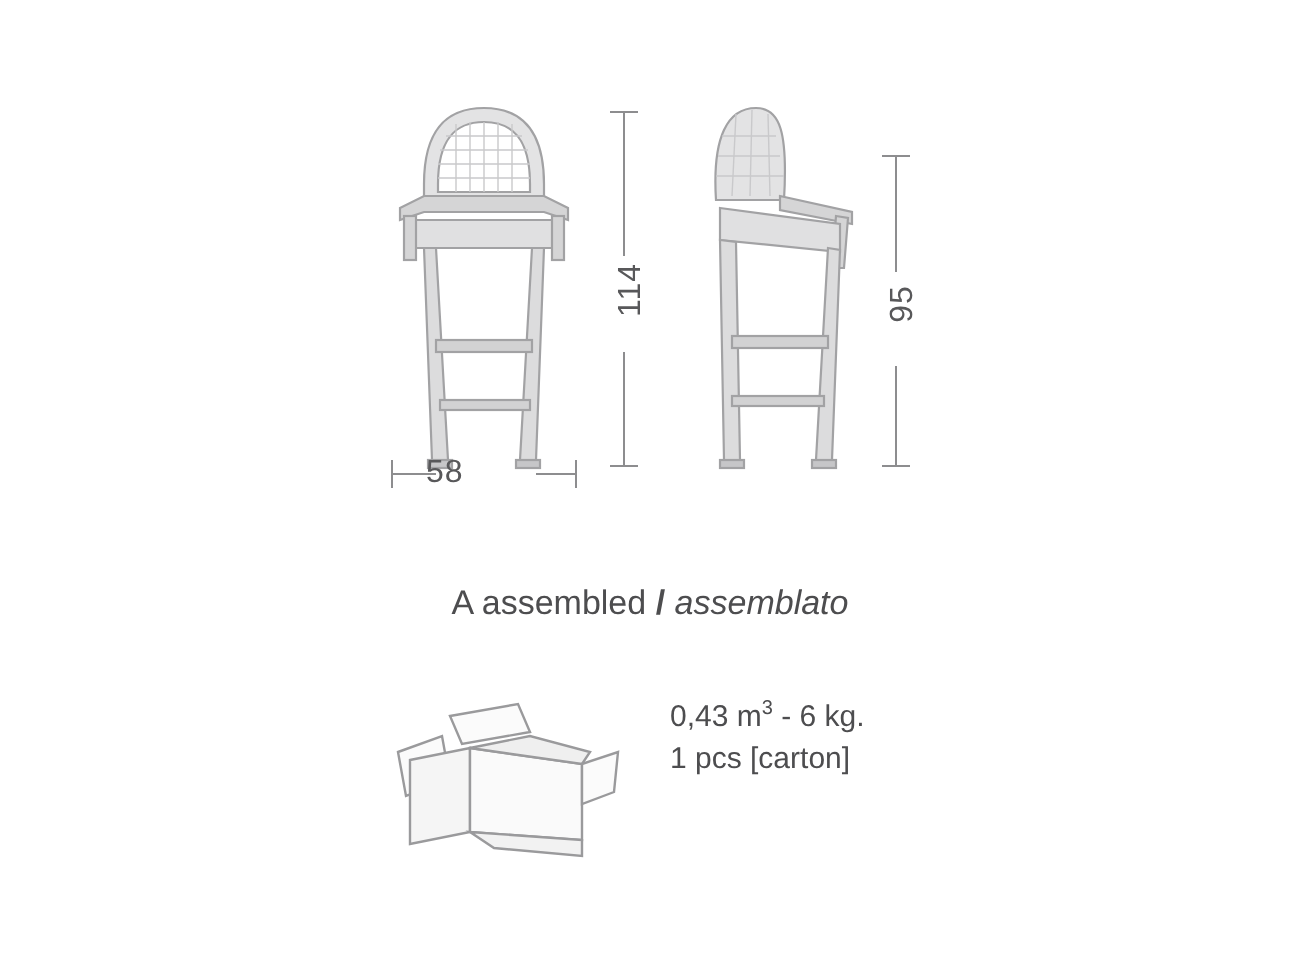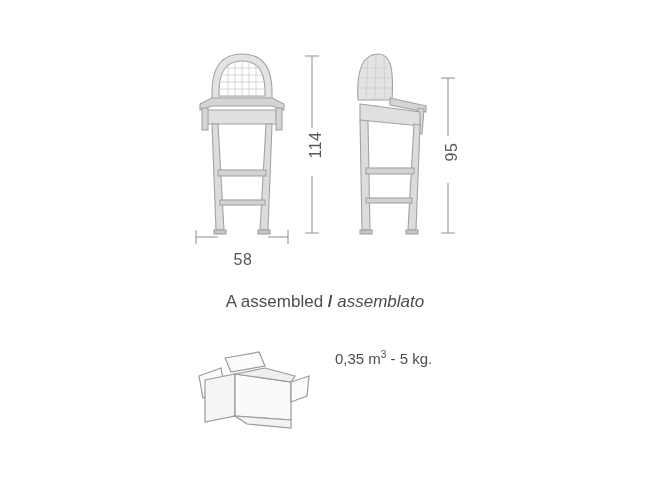--- a/index.html
+++ b/index.html
@@ -64,22 +64,21 @@
   #label-height-side {
     left: 432px;
     top: 125px;
     width: 40px;
     text-align: center;
   }
   #label-width-front {
     left: 213px;
     top: 210px;
     width: 60px;
-    text-align: center;
-    margin-top: 23px;
+    text-align: left;
   }
 
   
   .caption {
     position: absolute;
     left: 0;
     top: 292px;
     width: 650px;
     text-align: center;
     font-size: 17px;
@@ -250,18 +249,19 @@
         <path d="M40,24 L70,18 L100,26 L96,32 Z" fill="#efefef"></path>
 
         <path d="M96,32 L114,26 L112,46 L96,52 Z" fill="#fbfbfb"></path>
 
         <path d="M40,66 L52,74 L96,78 L96,70 Z" fill="#f2f2f2"></path>
       </g>
     </svg>
 
     <div class="carton-text">
       <span class="line">
-        <span>0,35 m</span><sup>3</sup><span> - 5 kg.</span>
+        <span>0,43 m</span><sup>3</sup><span> - 6 kg.</span>
       </span>
+      <span class="line">1 pcs [carton]</span>
     </div>
   </div>
 
 </div>
 
 </body></html>

